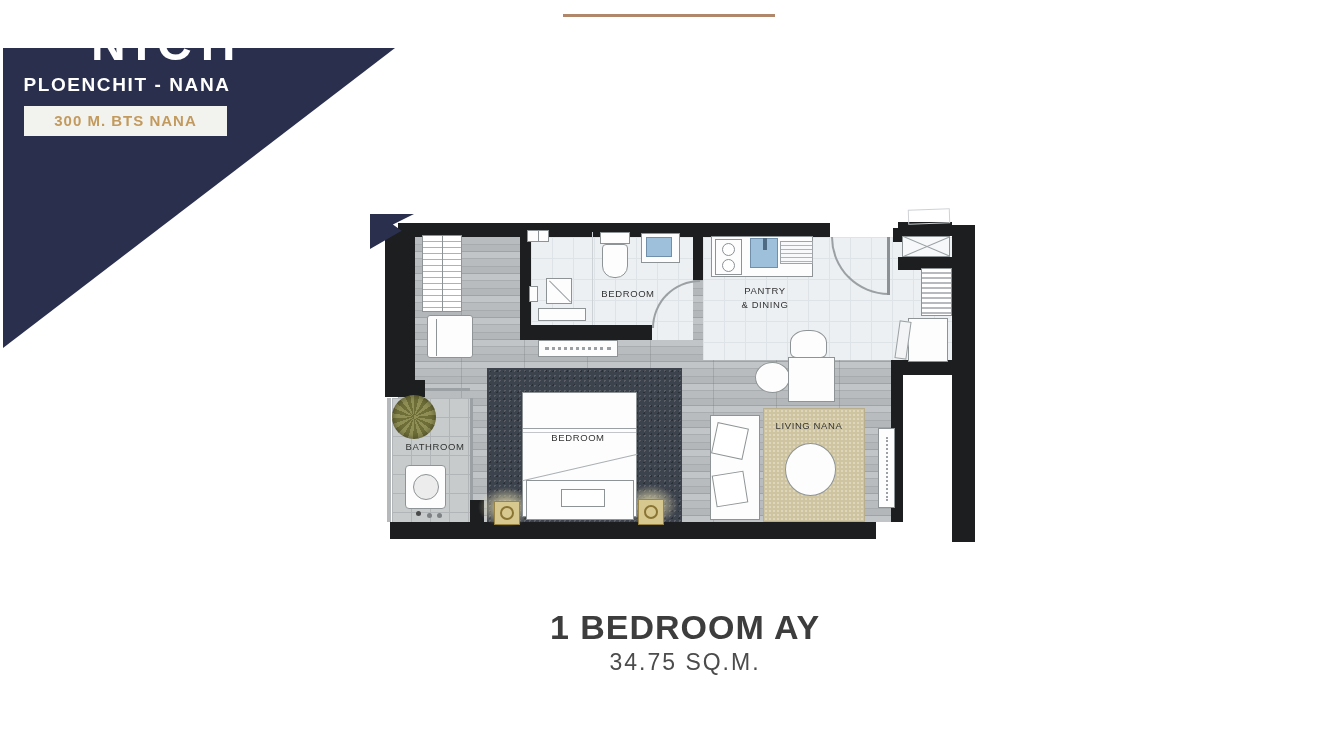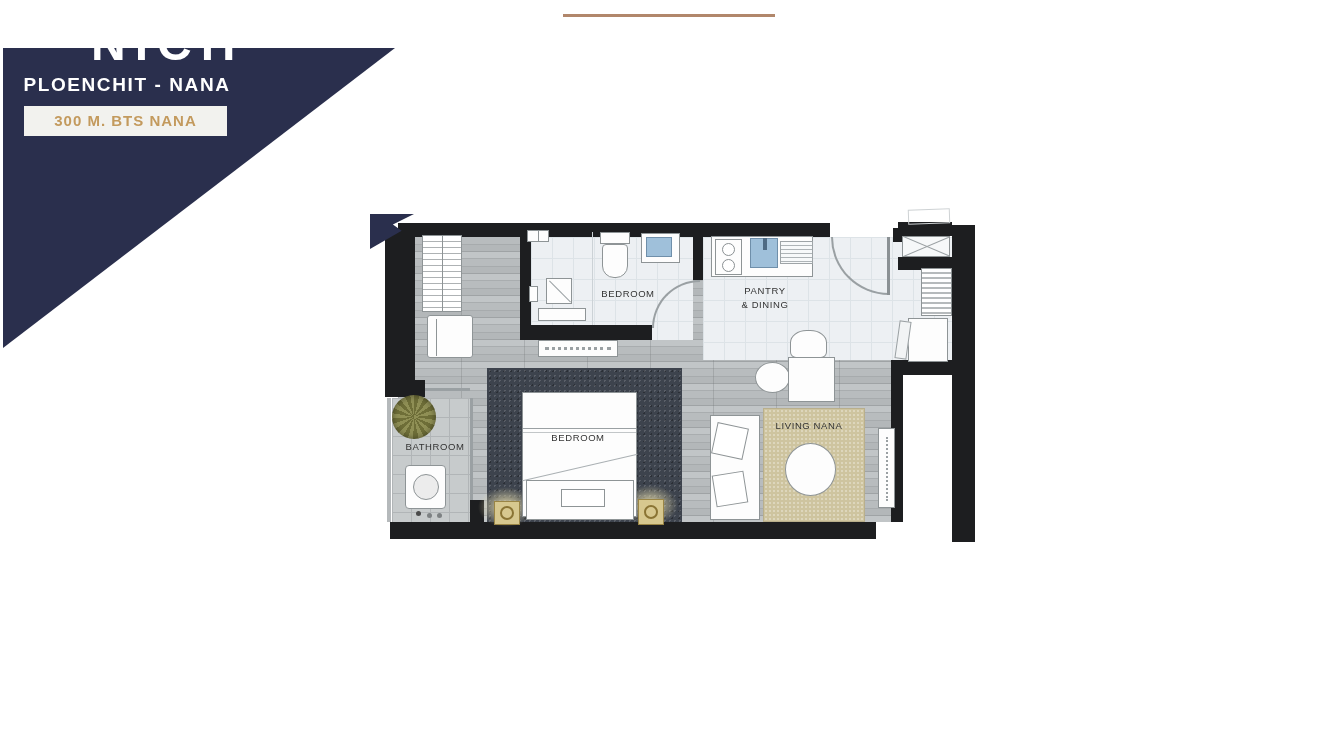--- a/index.html
+++ b/index.html
@@ -204,14 +204,18 @@
     <div class="abs cushion" style="left:344px;top:268px;width:32px;height:32px;transform:rotate(-9deg)"></div>
     <div class="abs furn" style="left:415px;top:238px;width:51px;height:53px;border-radius:50%"></div>
     <div class="abs furn" style="left:508px;top:223px;width:17px;height:80px">
         <i class="abs" style="left:7px;top:8px;width:2px;height:64px;border-left:2px dotted #9aa0a3"></i>
       </div>
     <div class="abs plan-label" style="left:389px;top:215px;width:100px">LIVING NANA</div>
 
     <div class="abs" style="left:0;top:9px;width:44px;height:35px;background:var(--navy);clip-path:polygon(0 0,100% 0,52% 30%,72% 48%,0 100%)"></div>
   </div>
 
+  <div class="abs title-block">
+    <div class="unit-name">1 BEDROOM AY</div>
+    <div class="unit-area">34.75 SQ.M.</div>
+  </div>
 
 </div>
 
 </body></html>

